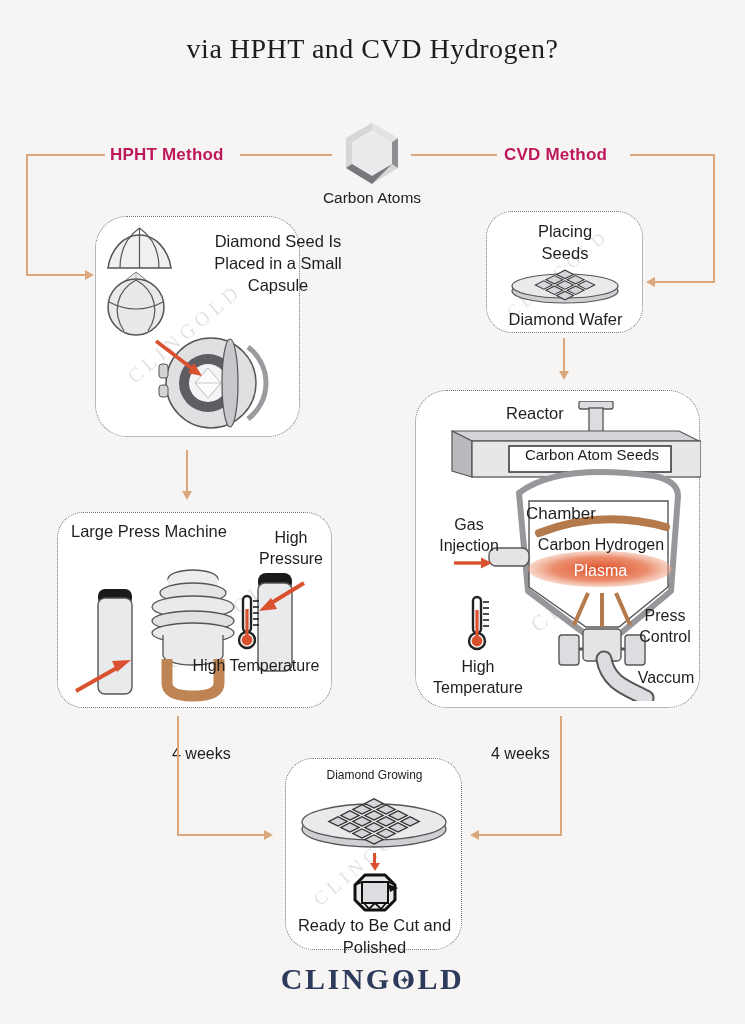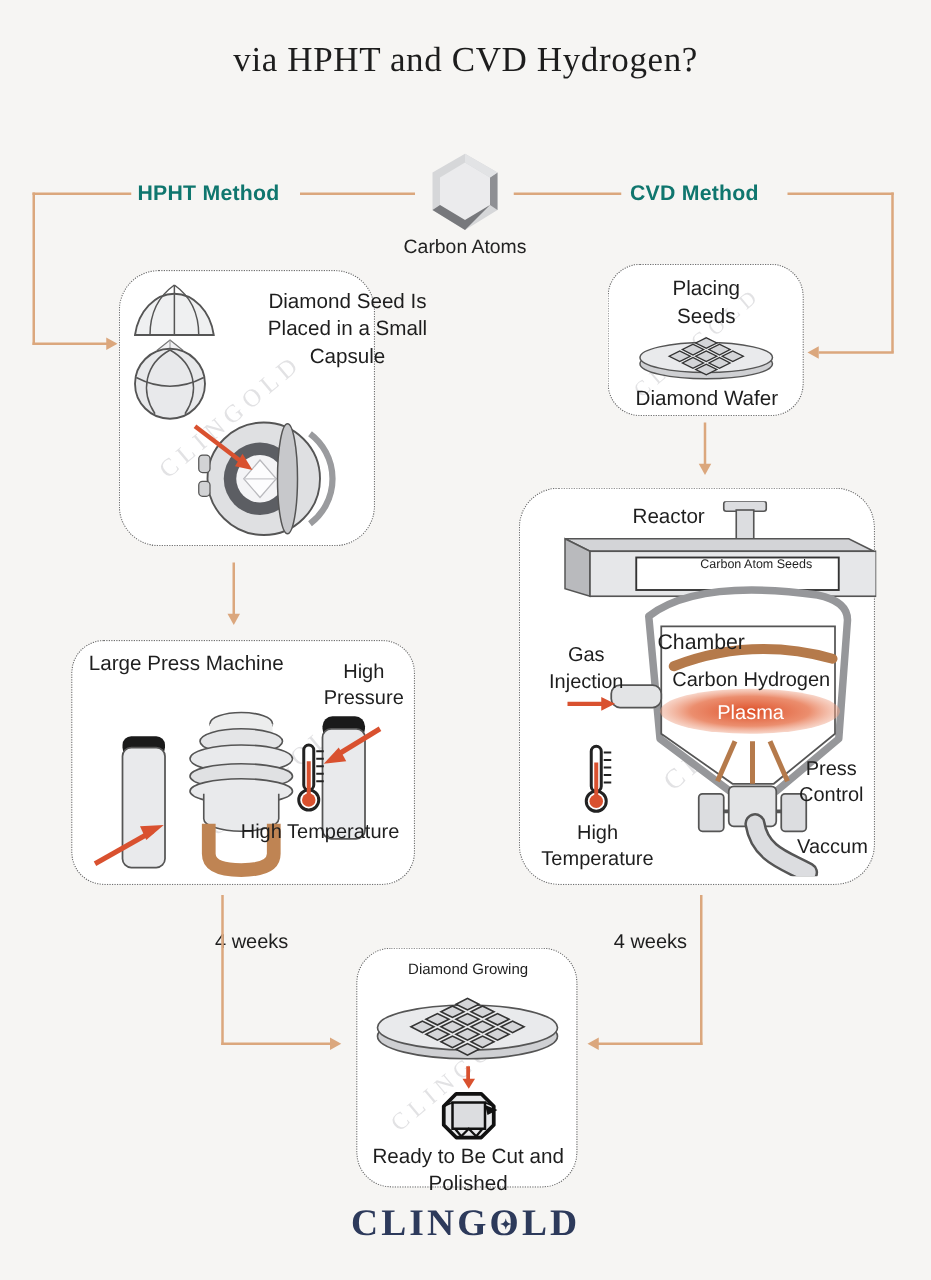--- a/index.html
+++ b/index.html
@@ -5,21 +5,21 @@
   * { margin:0; padding:0; box-sizing:border-box; }
   body { background:#e9e8e6; }
   #stage {
     position:relative; width:745px; height:1024px; margin:0 auto;
     background:#f6f5f3; overflow:hidden;
     font-family:"Liberation Sans", sans-serif; color:#1f1f1f;
   }
   .title { position:absolute; left:0; right:0; top:30px; text-align:center;
            font-family:"Liberation Serif", serif; font-size:28px; line-height:38px;
            color:#1d1d1d; font-weight:500; letter-spacing:.5px; }
-  .mlabel { position:absolute; font-size:17px; font-weight:700; color:#0f766e; letter-spacing:.2px; }
+  .mlabel { position:absolute; font-size:17px; font-weight:700; color:#be185d; letter-spacing:.2px; }
   .cap { font-size:15.5px; color:#222; }
   .line-h { position:absolute; height:2px; background:#dba77d; }
   .line-v { position:absolute; width:2px;  background:#dba77d; }
   .tri-right { position:absolute; width:0; height:0;
     border-top:5px solid transparent; border-bottom:5px solid transparent; border-left:9px solid #dba77d; }
   .tri-left  { position:absolute; width:0; height:0;
     border-top:5px solid transparent; border-bottom:5px solid transparent; border-right:9px solid #dba77d; }
   .tri-down  { position:absolute; width:0; height:0;
     border-left:5px solid transparent; border-right:5px solid transparent; border-top:9px solid #dba77d; }
   .box { position:absolute; background:#ffffff; border:1.6px dotted #6f6f6f; border-radius:28px; }
@@ -213,21 +213,21 @@
       <line x1="205" y1="248" x2="209" y2="248" stroke="#555" stroke-width="3"></line>
 
       <path d="M188,258 C192,283 214,288 230,297" fill="none" stroke="#555" stroke-width="17" stroke-linecap="round"></path>
       <path d="M188,258 C192,283 214,288 230,297" fill="none" stroke="#dcdde0" stroke-width="13" stroke-linecap="round"></path>
 
       <rect x="73" y="147" width="40" height="18" rx="7" fill="#e3e4e6" stroke="#555" stroke-width="1.4"></rect>
 
       <line x1="38" y1="162" x2="68" y2="162" stroke="#d9512f" stroke-width="3.4"></line>
       <polygon points="76,162 65,156.5 65,167.5" fill="#d9512f"></polygon>
     </svg>
-    <div class="btext" style="left:110px; top:54px; width:158px; font-size:10px;text-align:center;">Carbon Atom Seeds</div>
+    <div class="btext" style="left:97px; top:54px; width:158px; font-size:15px;text-align:center;">Carbon Atom Seeds</div>
     <div style="position:absolute; left:110px; top:113px; font-size:17px;">Chamber</div>
     <div class="btext" style="left:16px; top:123px; width:74px;">Gas Injection</div>
     <div class="btext" style="left:116px; top:143px; width:138px;">Carbon Hydrogen</div>
     <div class="btext" style="left:147px; top:169px; width:75px; color:#ffffff; font-size:16px;">Plasma</div>
     <svg style="left:48px; top:203px;" width="26" height="58" viewBox="0 0 26 58">
       <rect x="9" y="3" width="8" height="36" rx="4" fill="#ffffff" stroke="#222" stroke-width="2.4"></rect>
       <circle cx="13" cy="47" r="8" fill="#ffffff" stroke="#222" stroke-width="2.4"></circle>
       <rect x="11.4" y="16" width="3.2" height="28" fill="#d9512f"></rect>
       <circle cx="13" cy="47" r="5.4" fill="#d9512f"></circle>
       <line x1="19" y1="8" x2="25" y2="8" stroke="#222" stroke-width="1.6"></line>

